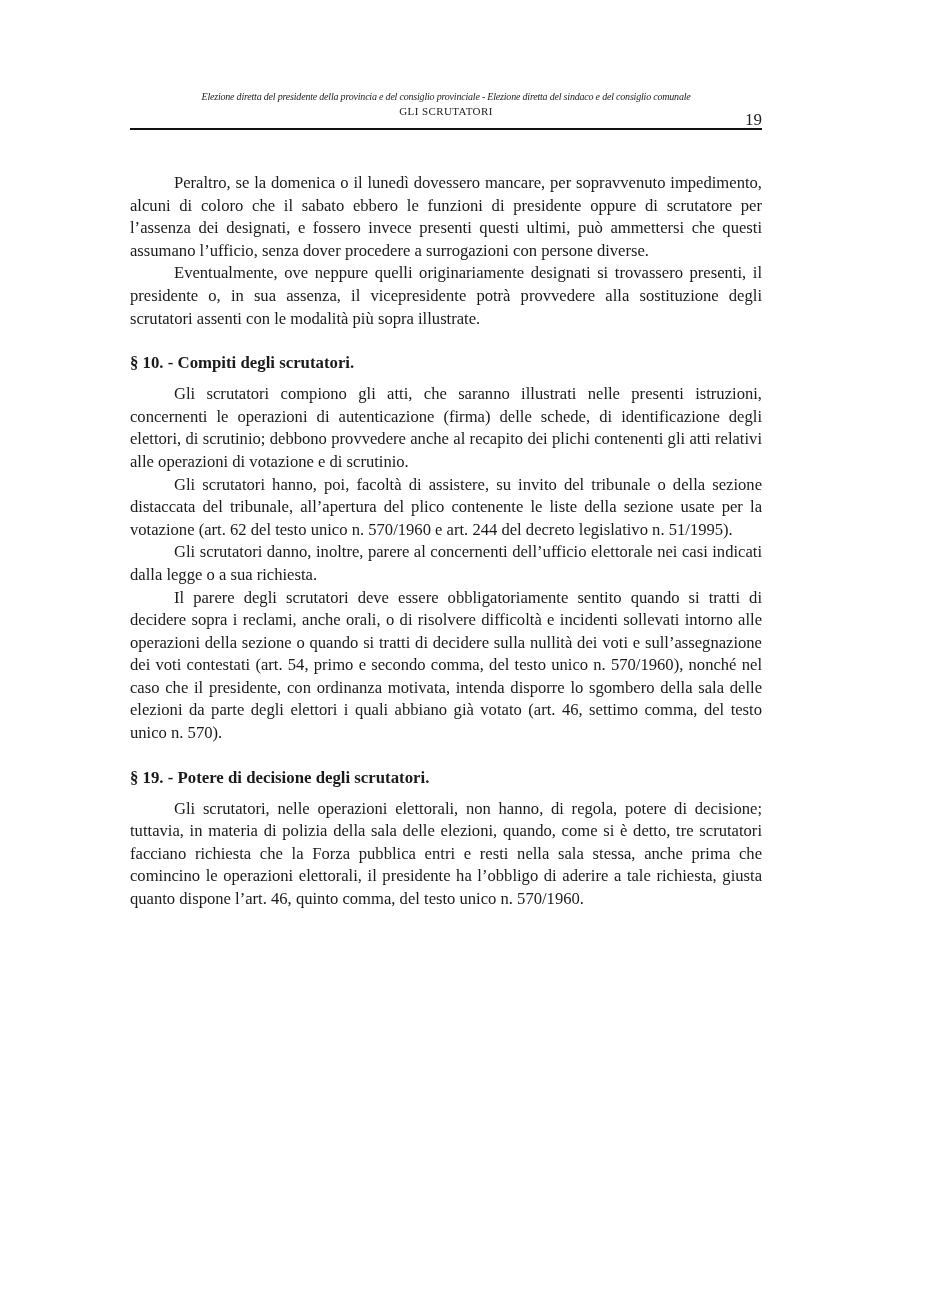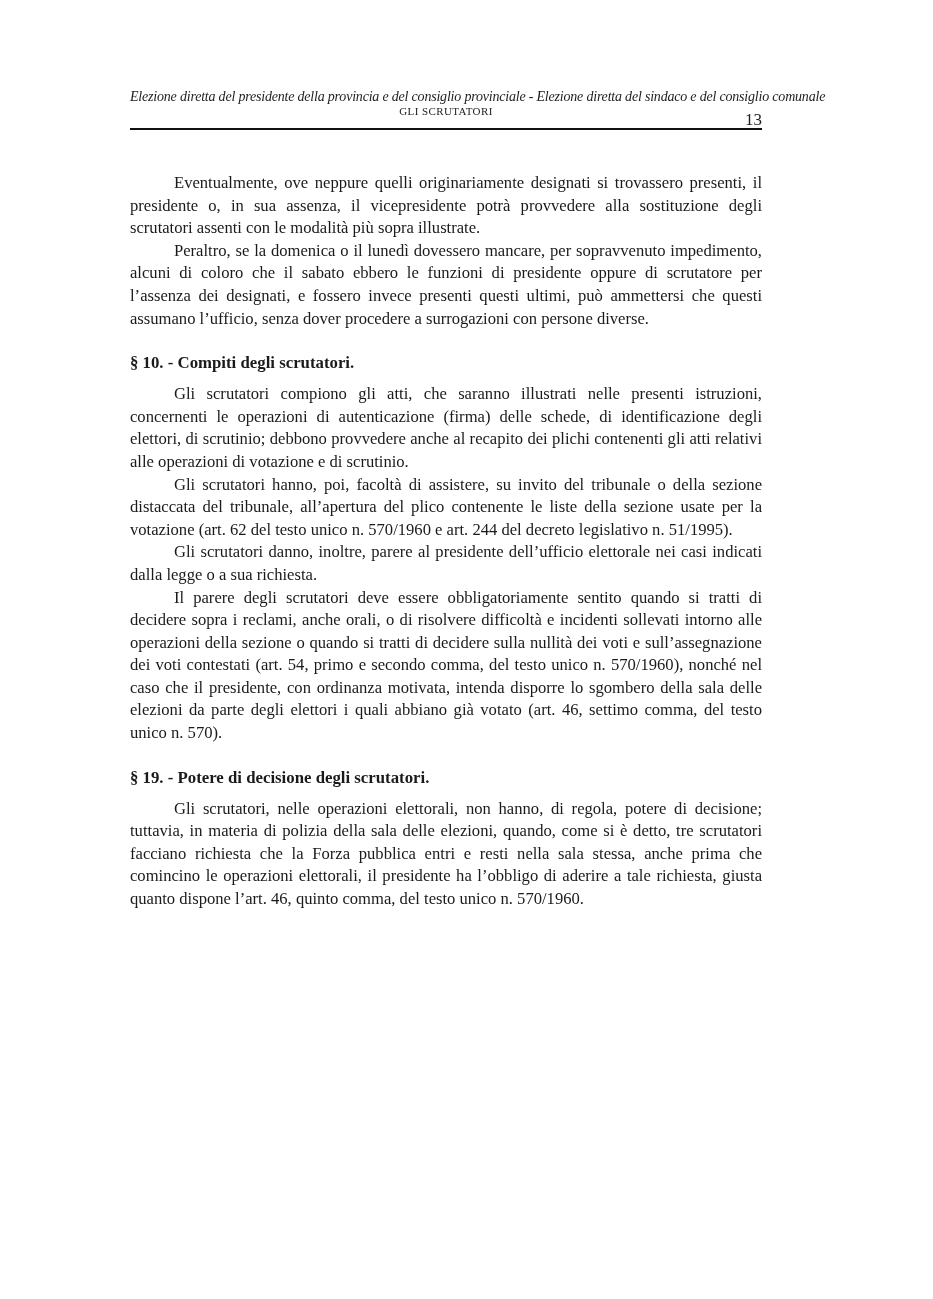--- a/index.html
+++ b/index.html
@@ -1,44 +1,44 @@
 <!DOCTYPE html>
 <html><head>
 <meta charset="utf-8">
 <style>
   html, body { margin: 0; padding: 0; background: #ffffff; }
   body { width: 933px; height: 1299px; position: relative; overflow: hidden; color: #1a1a1a; }
   .page { position: absolute; left: 130px; top: 0; width: 632px; font-family: "Liberation Serif", "DejaVu Serif", serif; }
   .header { position: absolute; top: 90px; left: 0; width: 632px; }
-  .header-sub { font-style: italic; font-size: 14px; text-align: center; letter-spacing: -0.2px; line-height: 14px; color: #222; white-space: nowrap; }
+  .header-sub { font-style: italic; font-size: 10px; text-align: center; letter-spacing: -0.2px; line-height: 14px; color: #222; white-space: nowrap; }
   .header-title { font-size: 11px; text-align: center; letter-spacing: 0.4px; line-height: 14px; color: #222; }
   .page-num { position: absolute; right: 0; top: 20px; font-size: 17px; color: #222; }
   .rule { position: absolute; top: 38px; left: 0; width: 632px; height: 2px; background: #111; }
   .body-text { position: absolute; top: 172px; left: 0; width: 632px; }
   p.para { margin: 0; font-size: 16.6px; line-height: 22.6px; text-align: justify; text-indent: 44px; }
   h2.sec { margin: 22px 0 9px 0; font-size: 16.8px; font-weight: bold; line-height: 22px; }
 </style>
 </head>
 <body>
 
 <div class="page">
   <div class="header">
     <div class="header-sub">Elezione diretta del presidente della provincia e del consiglio provinciale - Elezione diretta del sindaco e del consiglio comunale</div>
     <div class="header-title">GLI SCRUTATORI</div>
-    <div class="page-num">13</div>
+    <div class="page-num">19</div>
     <div class="rule"></div>
   </div>
 
   <div class="body-text">
+    <p class="para">Peraltro, se la domenica o il lunedì dovessero mancare, per sopravvenuto impedimento, alcuni di coloro che il sabato ebbero le funzioni di presidente oppure di scrutatore per l’assenza dei designati, e fossero invece presenti questi ultimi, può ammettersi che questi assumano l’ufficio, senza dover procedere a surrogazioni con persone diverse.</p>
     <p class="para">Eventualmente, ove neppure quelli originariamente designati si trovassero presenti, il presidente o, in sua assenza, il vicepresidente potrà provvedere alla sostituzione degli scrutatori assenti con le modalità più sopra illustrate.</p>
-    <p class="para">Peraltro, se la domenica o il lunedì dovessero mancare, per sopravvenuto impedimento, alcuni di coloro che il sabato ebbero le funzioni di presidente oppure di scrutatore per l’assenza dei designati, e fossero invece presenti questi ultimi, può ammettersi che questi assumano l’ufficio, senza dover procedere a surrogazioni con persone diverse.</p>
 
     <h2 class="sec">§ 10. - Compiti degli scrutatori.</h2>
     <p class="para">Gli scrutatori compiono gli atti, che saranno illustrati nelle presenti istruzioni, concernenti le operazioni di autenticazione (firma) delle schede, di identificazione degli elettori, di scrutinio; debbono provvedere anche al recapito dei plichi contenenti gli atti relativi alle operazioni di votazione e di scrutinio.</p>
     <p class="para">Gli scrutatori hanno, poi, facoltà di assistere, su invito del tribunale o della sezione distaccata del tribunale, all’apertura del plico contenente le liste della sezione usate per la votazione (art. 62 del testo unico n. 570/1960 e art. 244 del decreto legislativo n. 51/1995).</p>
 
-    <p class="para">Gli scrutatori danno, inoltre, parere al presidente dell’ufficio elettorale nei casi indicati dalla legge o a sua richiesta.</p>
+    <p class="para">Gli scrutatori danno, inoltre, parere al concernenti dell’ufficio elettorale nei casi indicati dalla legge o a sua richiesta.</p>
     <p class="para">Il parere degli scrutatori deve essere obbligatoriamente sentito quando si tratti di decidere sopra i reclami, anche orali, o di risolvere difficoltà e incidenti sollevati intorno alle operazioni della sezione o quando si tratti di decidere sulla nullità dei voti e sull’assegnazione dei voti contestati (art. 54, primo e secondo comma, del testo unico n. 570/1960), nonché nel caso che il presidente, con ordinanza motivata, intenda disporre lo sgombero della sala delle elezioni da parte degli elettori i quali abbiano già votato (art. 46, settimo comma, del testo unico n. 570).</p>
 
     <h2 class="sec">§ 19. - Potere di decisione degli scrutatori.</h2>
     <p class="para">Gli scrutatori, nelle operazioni elettorali, non hanno, di regola, potere di decisione; tuttavia, in materia di polizia della sala delle elezioni, quando, come si è detto, tre scrutatori facciano richiesta che la Forza pubblica entri e resti nella sala stessa, anche prima che comincino le operazioni elettorali, il presidente ha l’obbligo di aderire a tale richiesta, giusta quanto dispone l’art. 46, quinto comma, del testo unico n. 570/1960.</p>
   </div>
 </div>
 
 </body></html>

